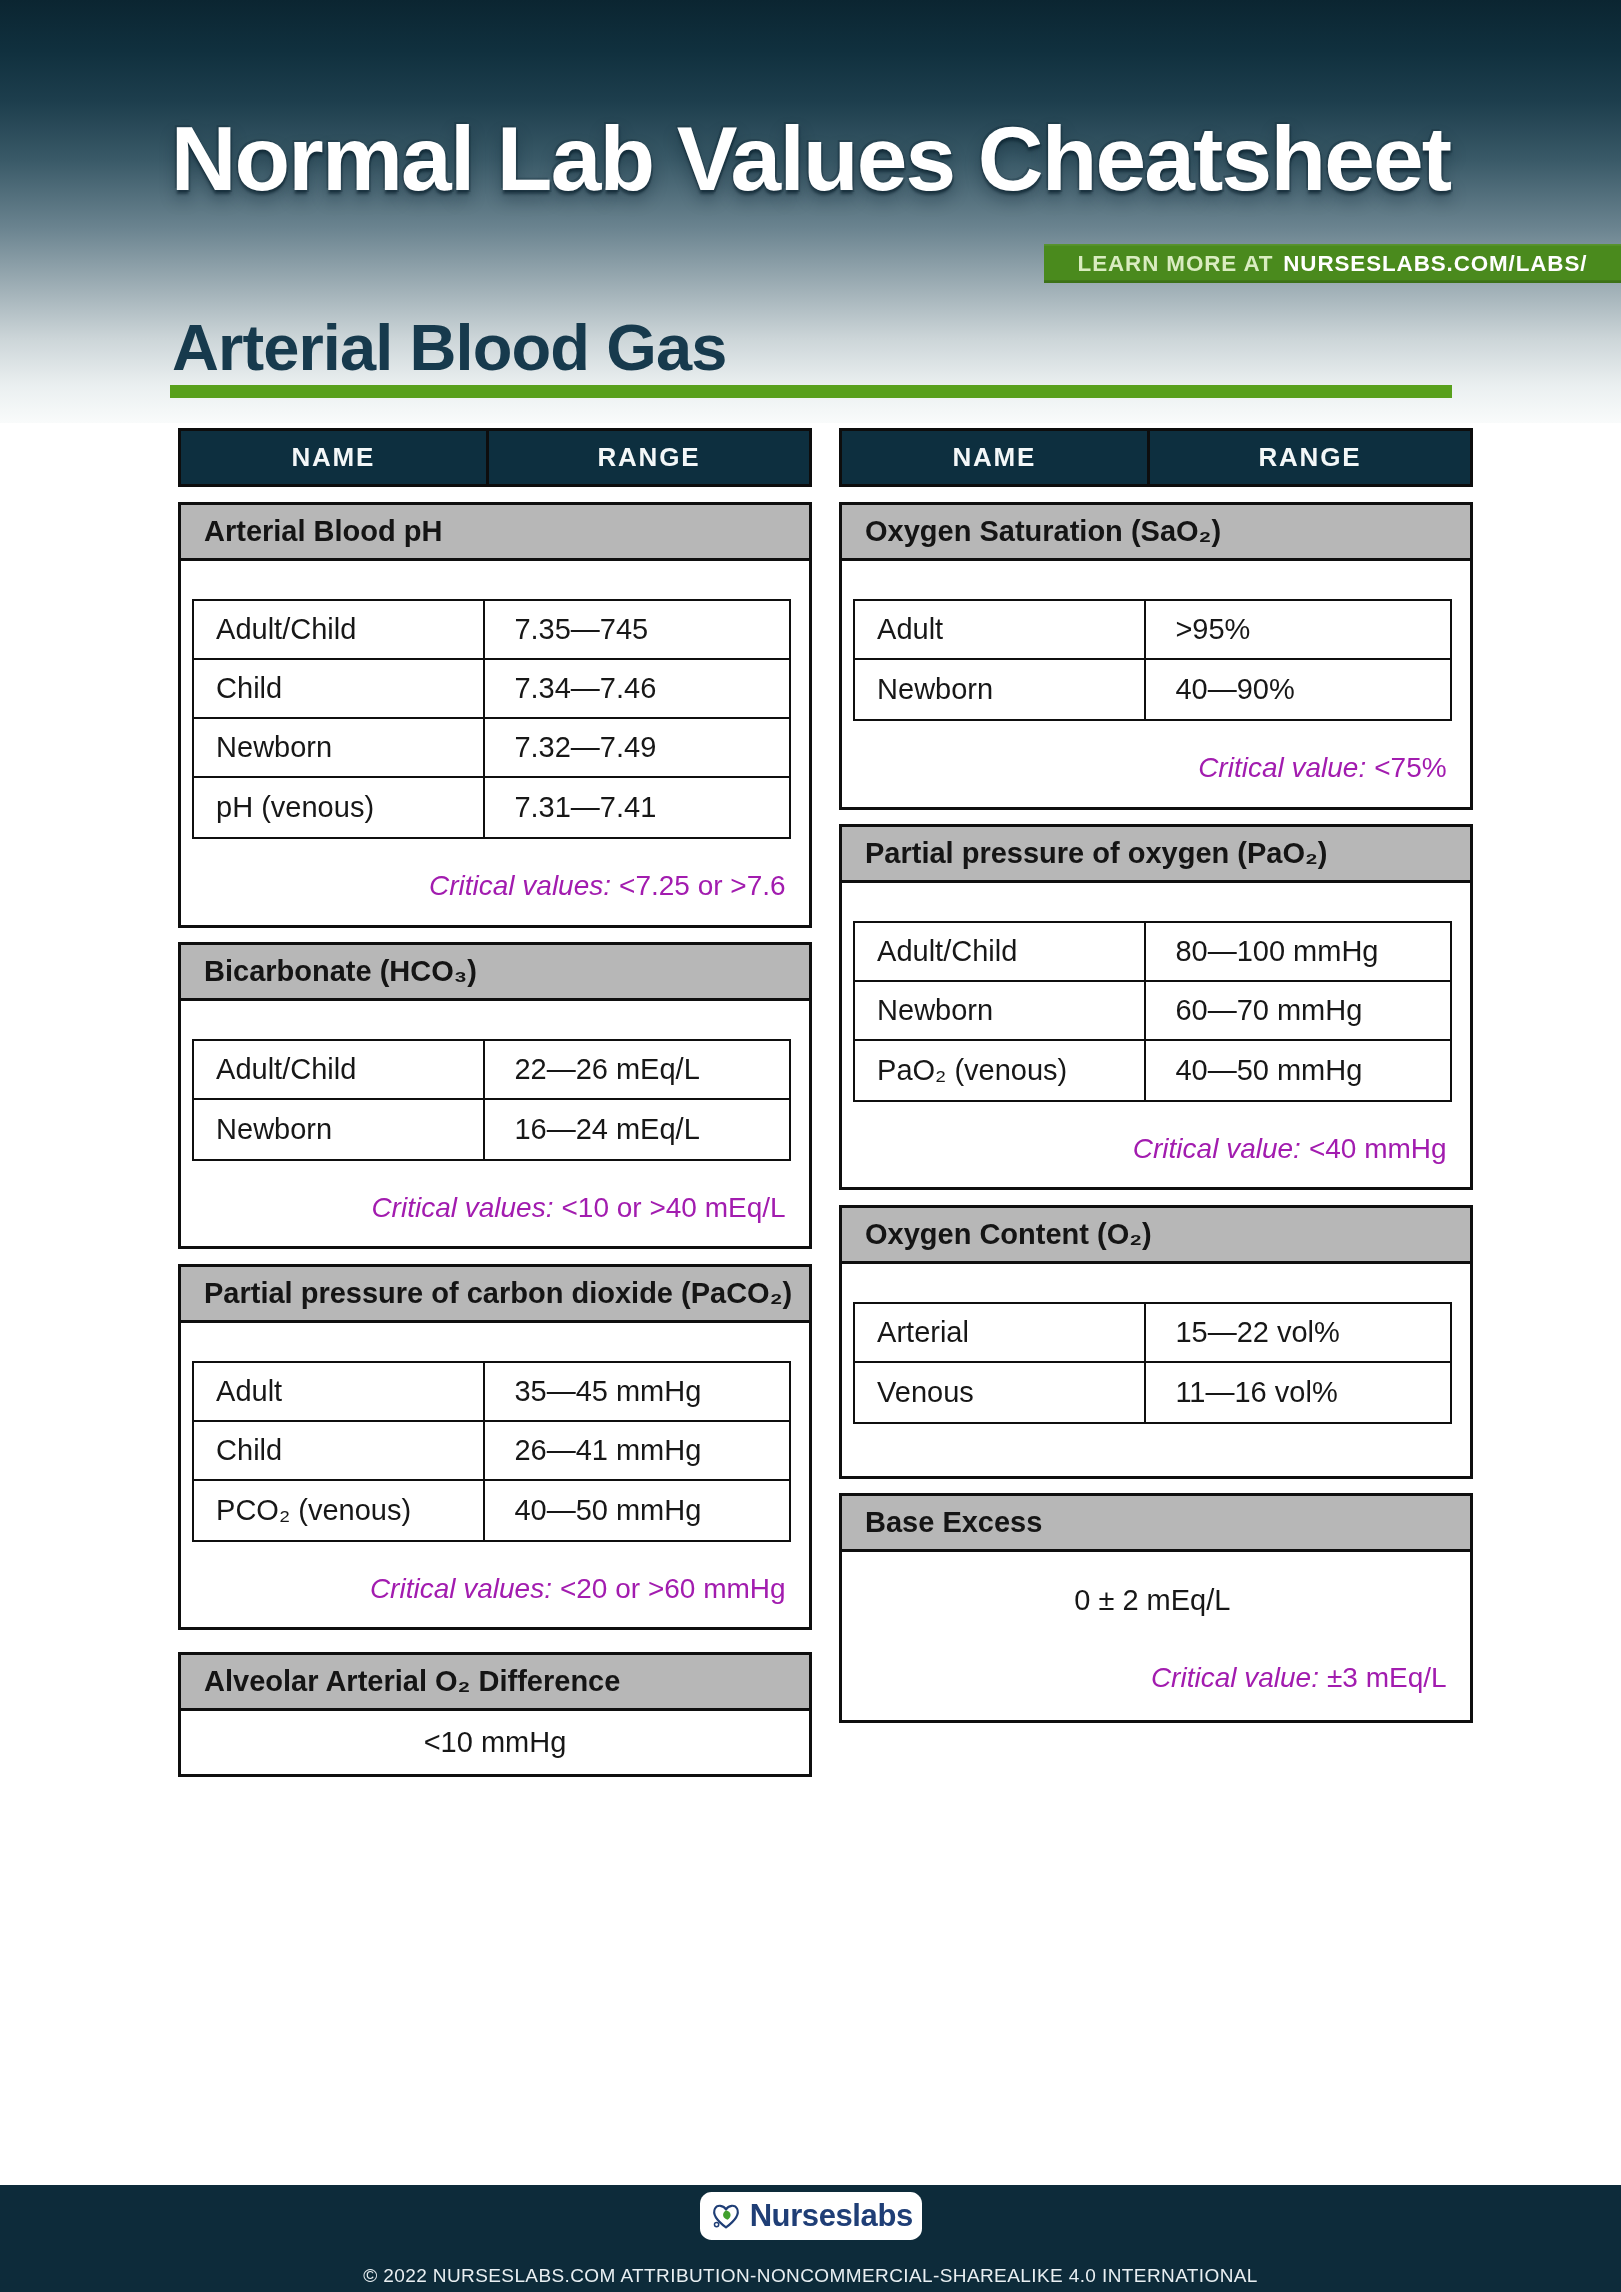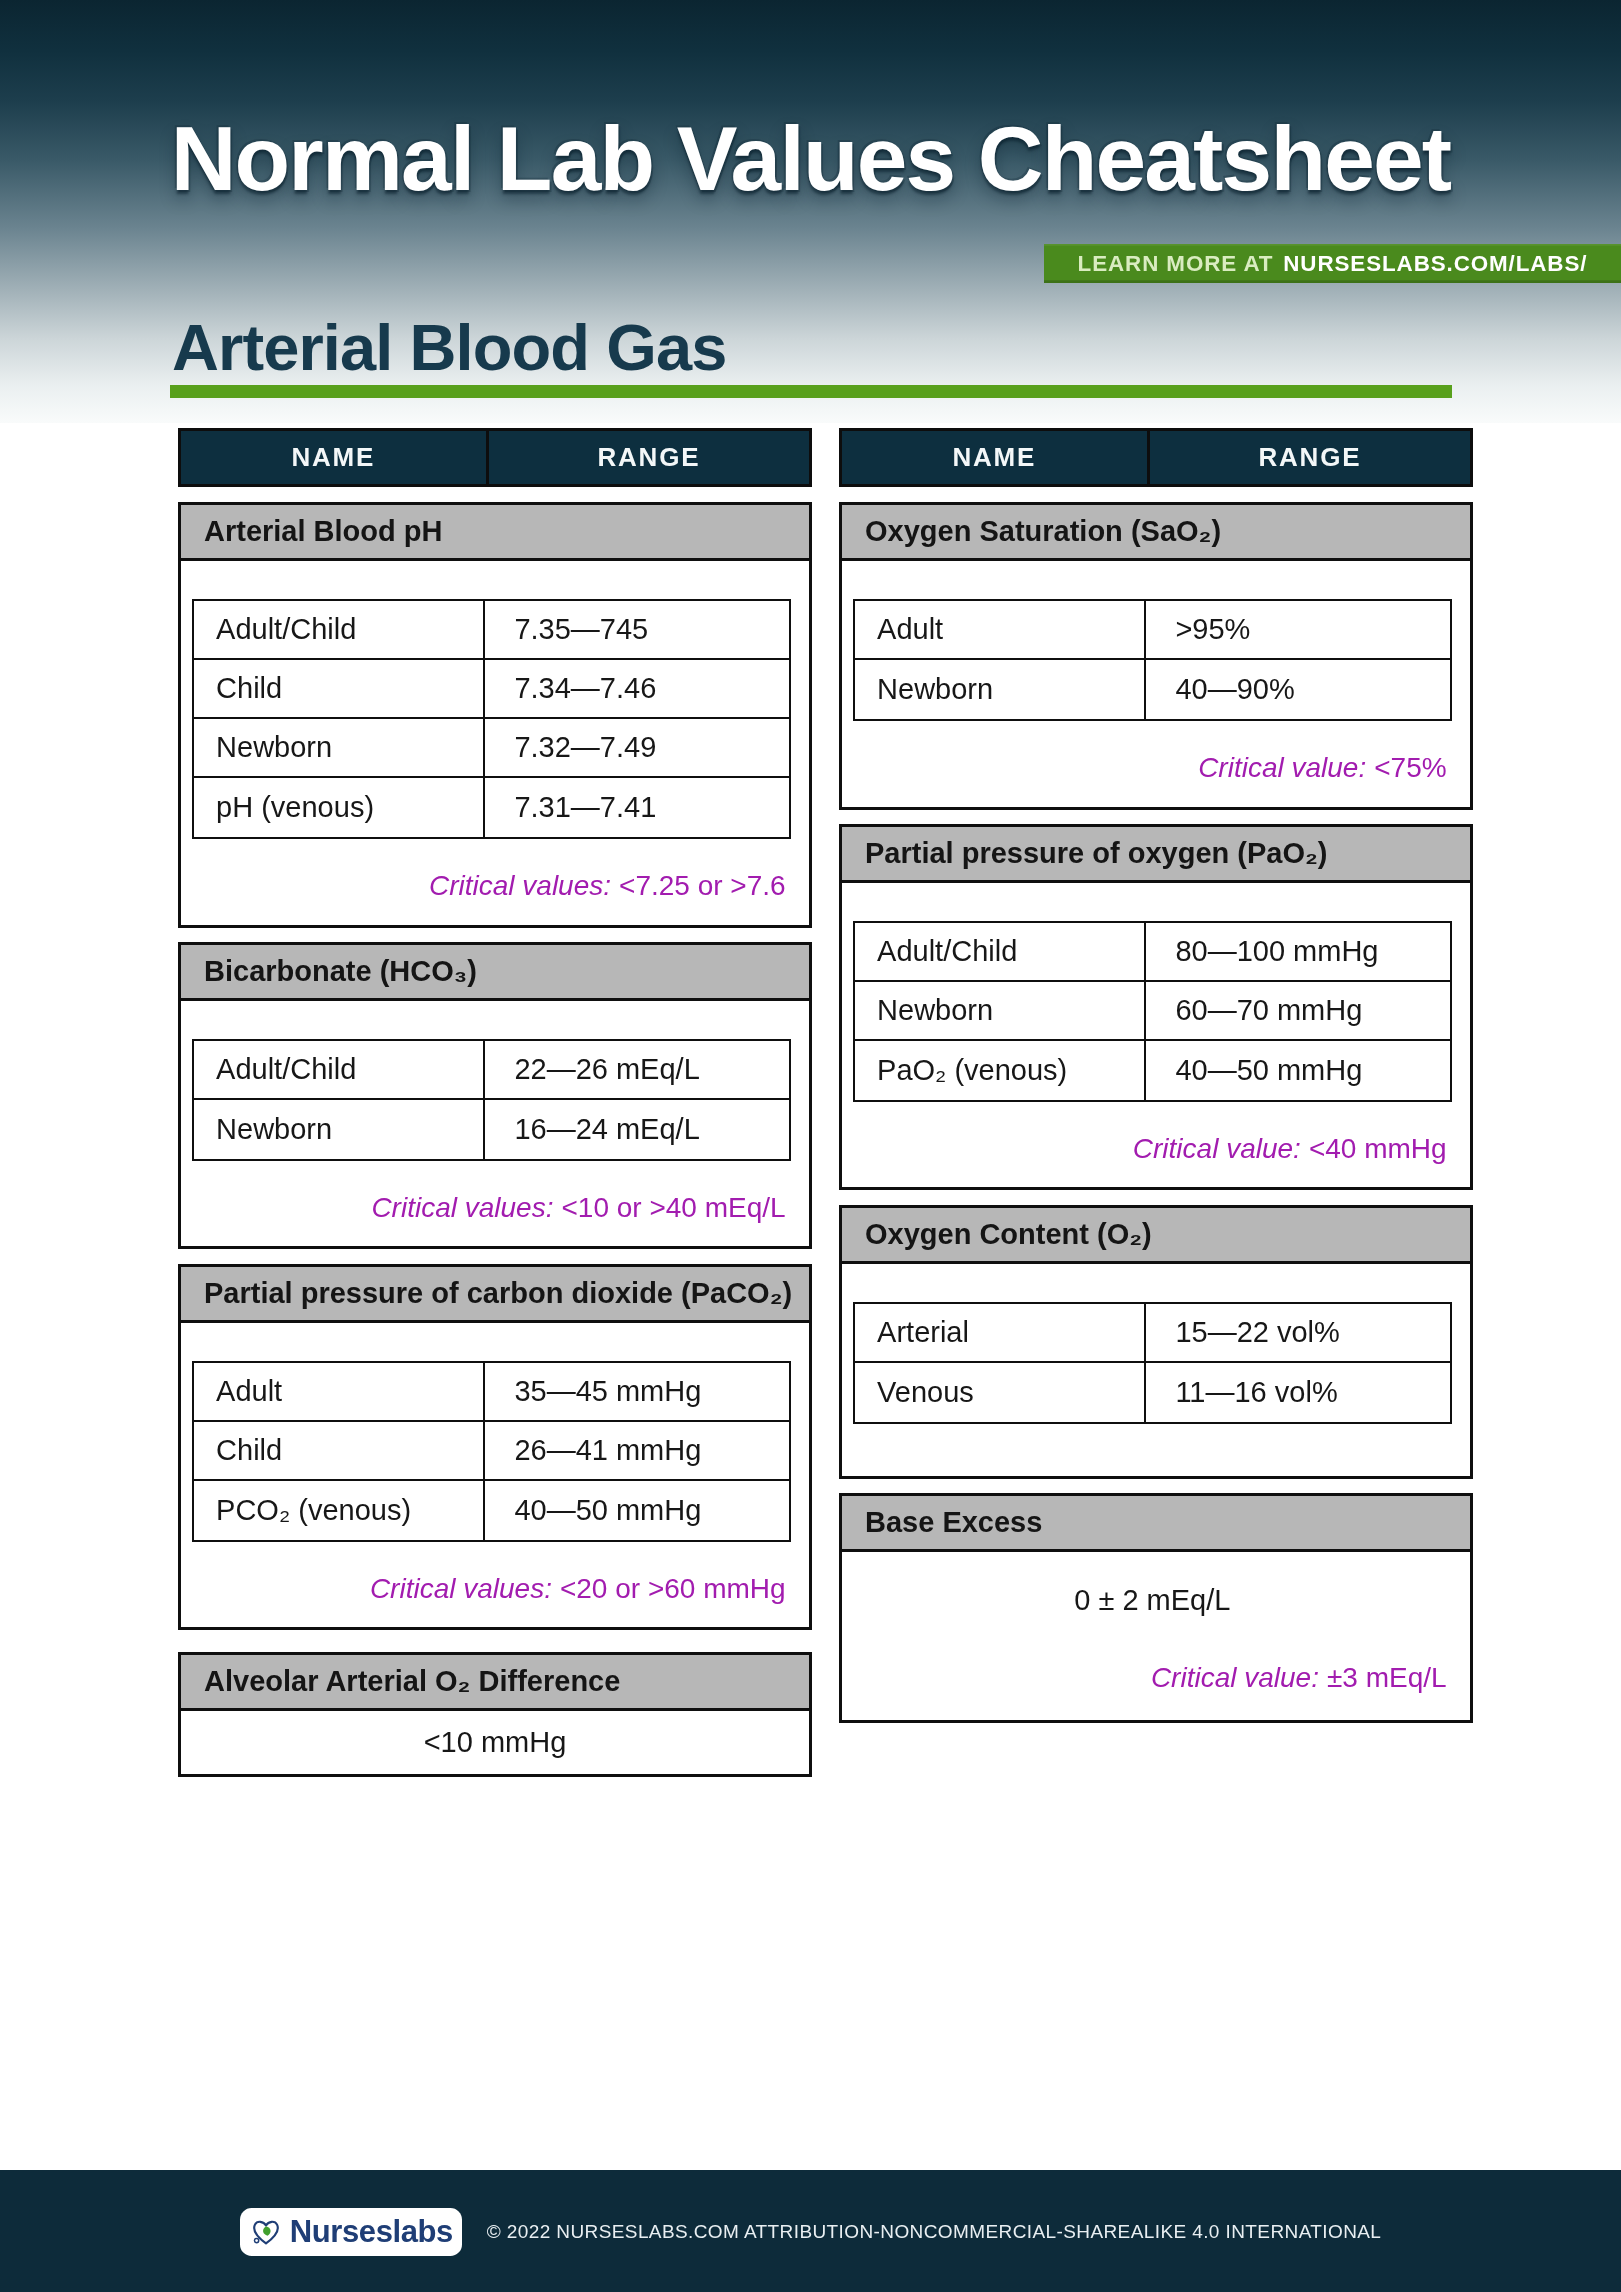--- a/index.html
+++ b/index.html
@@ -104,23 +104,23 @@
     height: 63px; display: flex; align-items: center; justify-content: center;
     font-size: 29px; color: #171717;
   }
   .sec-body.base-excess { padding: 27px 18px 25px 10.7px; }
   .sec-body.base-excess .center-row { height: 43px; }
   .sec-body.base-excess .critical { margin-top: 38px; }
   .sec-body.no-critical { padding-bottom: 52px; border-radius: 7px; }
 
   
   .footer {
-    position: absolute; left: 0; right: 0; bottom: 0; height: 123px;
+    position: absolute; left: 0; right: 0; bottom: 0; height: 108px;
     background: #0d2b3a;
-    display: flex; flex-direction: row; align-items: center; justify-content: center;
+    display: flex; flex-direction: column; align-items: center; justify-content: center;
     gap: 25px;
   }
   .logo-box {
     width: 222px; height: 48px;
     background: #ffffff; border-radius: 11.6px;
     display: flex; align-items: center; justify-content: center; gap: 5.4px;
   }
   .logo-text { color: #1f3e76; font-size: 31px; font-weight: 800; letter-spacing: -0.4px; }
   .copyright { color: #e9eff2; font-size: 19px; letter-spacing: 0.4px; font-weight: 500; }
 </style>

